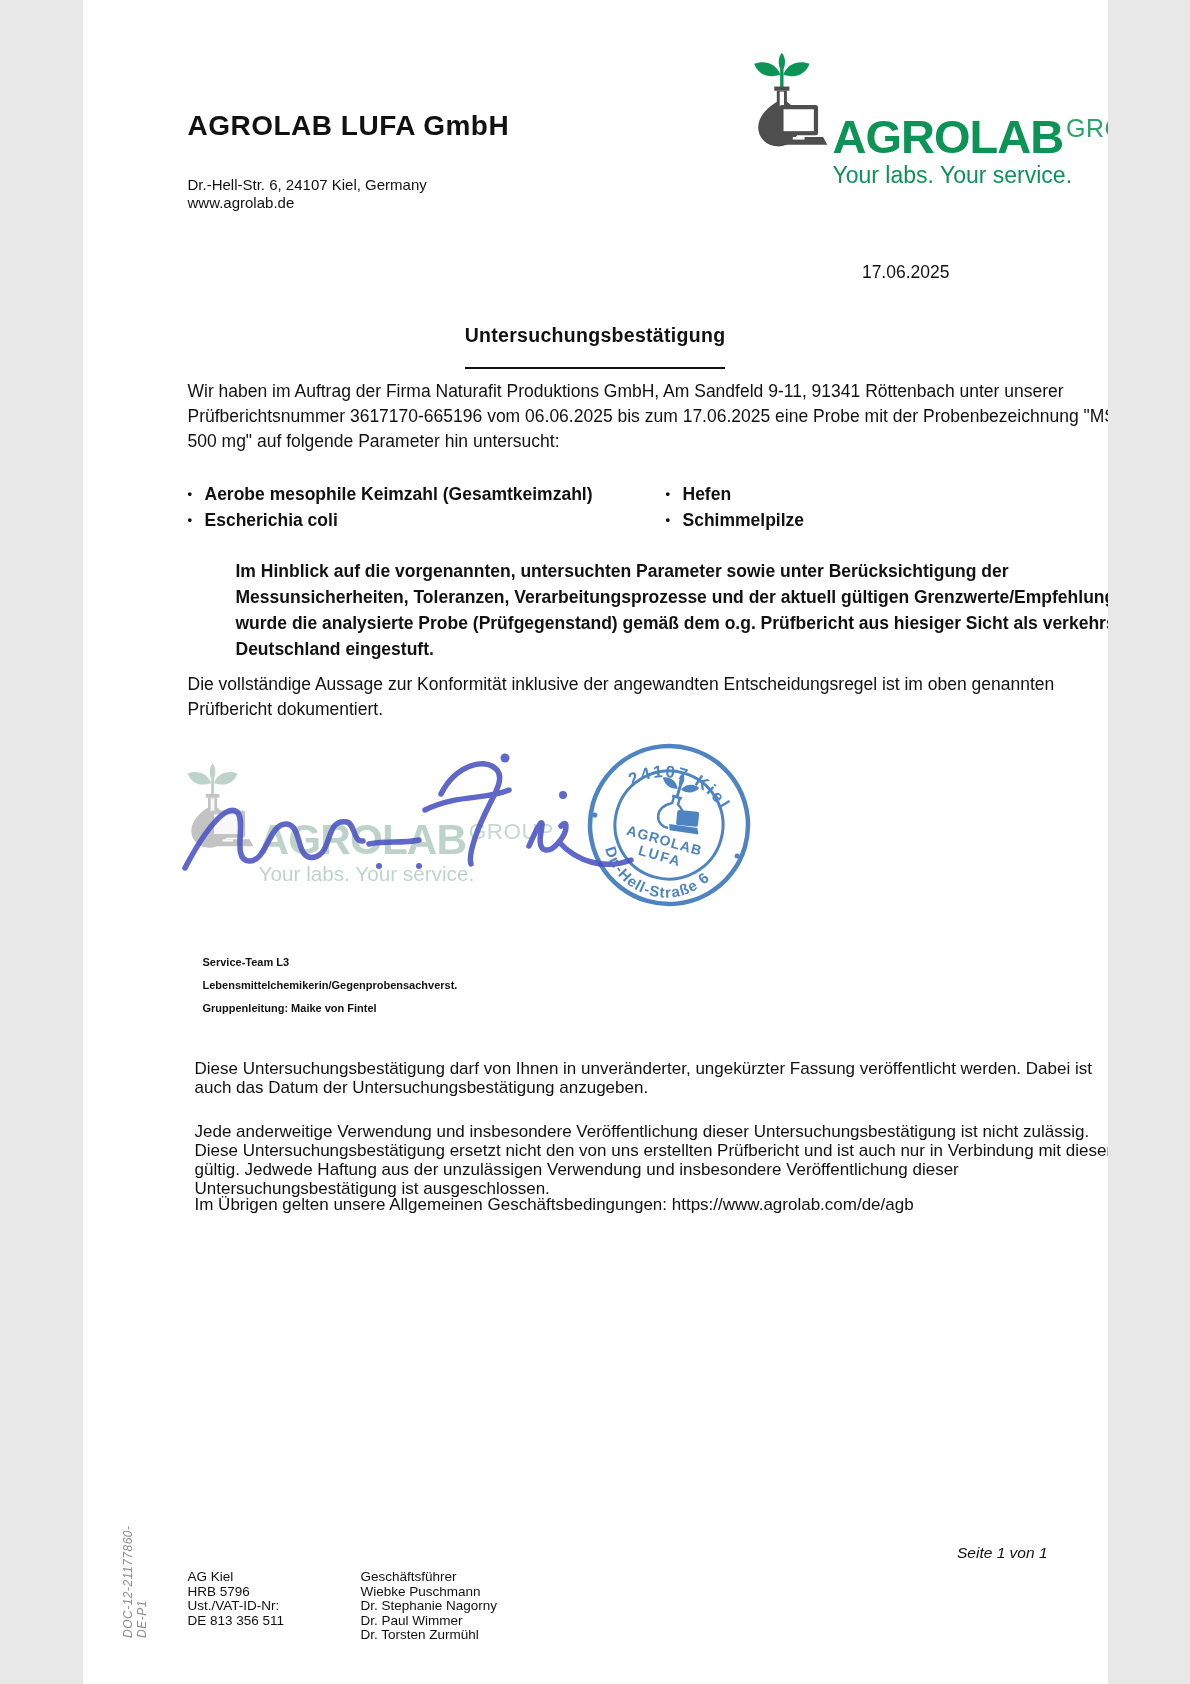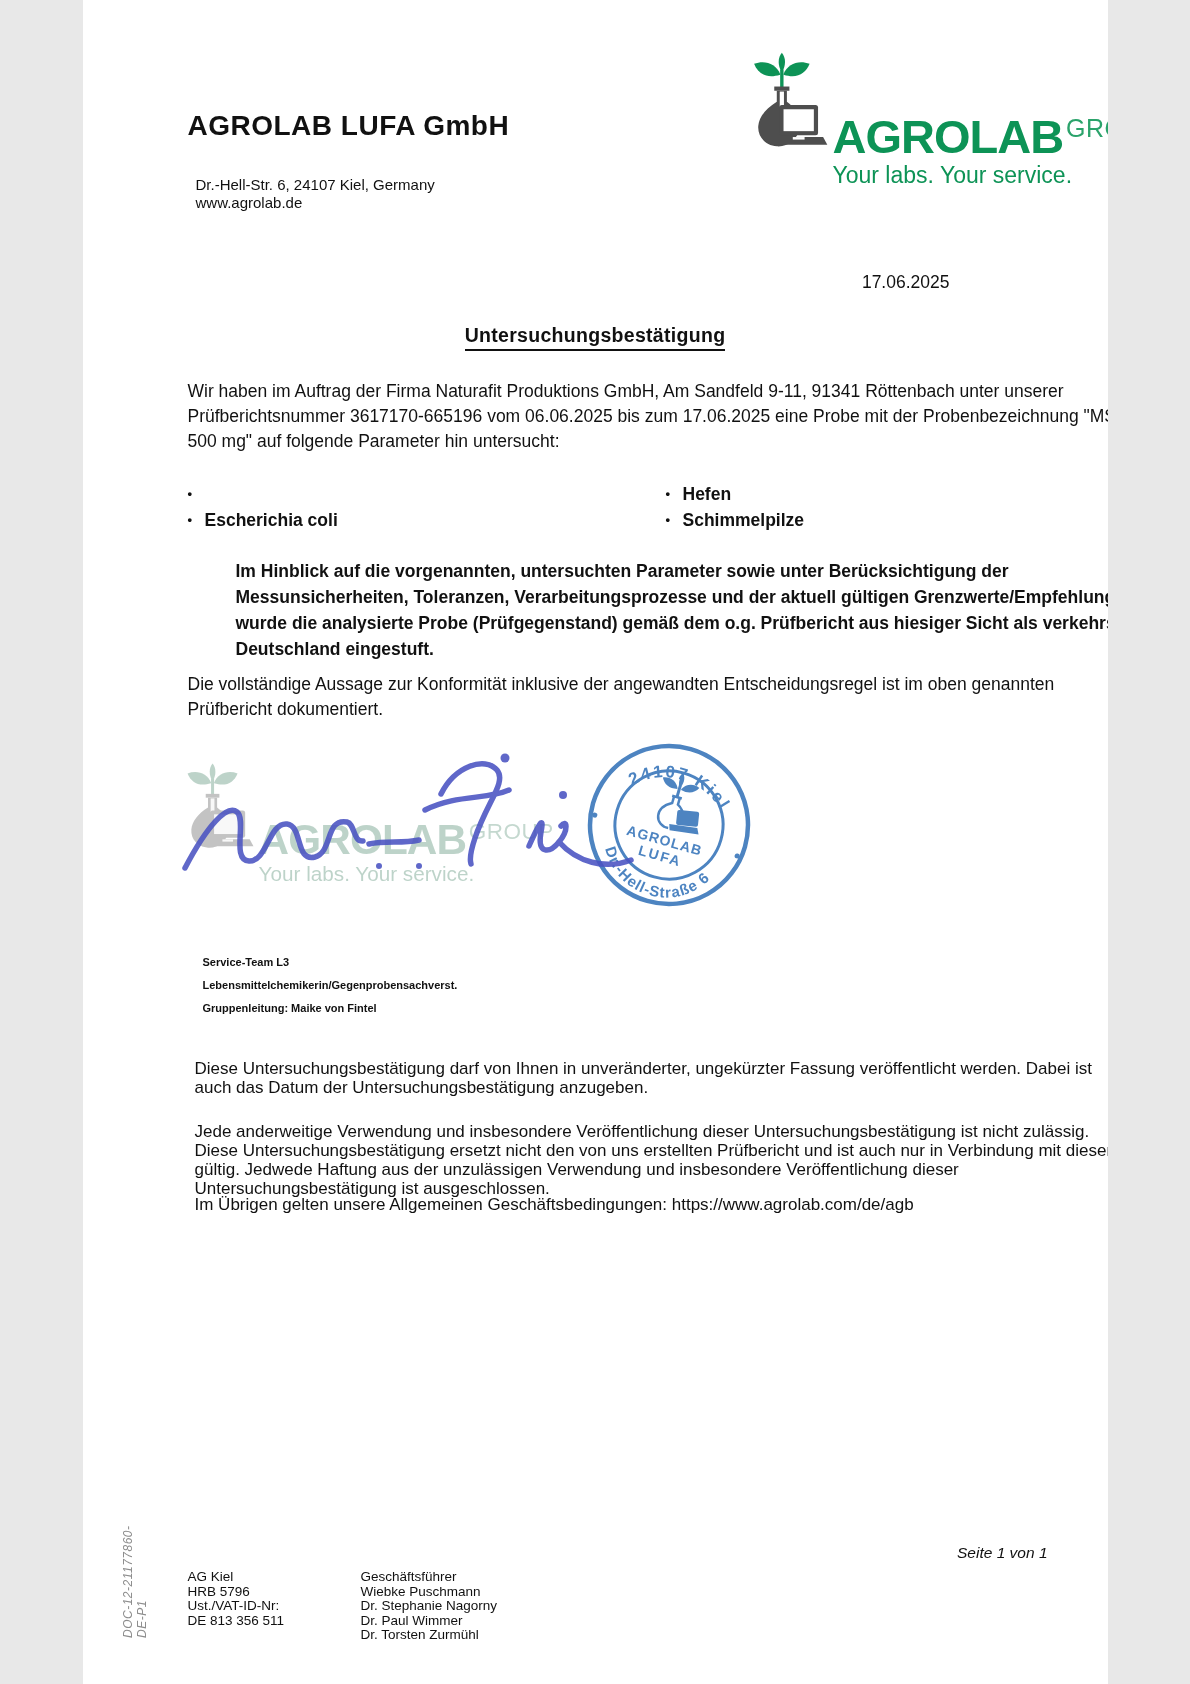--- a/index.html
+++ b/index.html
@@ -7,31 +7,31 @@
     position:relative;
     width:1025px;height:1684px;
     background:#ffffff;
     margin:0 auto;
     font-family:"Liberation Sans", sans-serif;
     color:#111;
     overflow:hidden;
   }
   
   .company-name{position:absolute;left:105px;top:110px;font-size:28px;font-weight:bold;letter-spacing:.5px;}
-  .company-address{position:absolute;left:105px;top:176px;font-size:15px;line-height:18px;margin-left:8px;}
+  .company-address{position:absolute;left:105px;top:176px;font-size:15px;line-height:18px;}
   .logo{position:absolute;left:666px;top:40px;width:380px;}
   .logo-row{display:flex;align-items:flex-end;}
   .logo-icon{width:80px;height:120px;flex:0 0 80px;}
   .logo-word{font-size:47px;font-weight:bold;color:#0d9356;letter-spacing:-1px;line-height:1;margin-left:4px;}
   .logo-suffix{font-size:25px;font-weight:normal;color:#2ba36b;letter-spacing:.5px;position:relative;top:-17px;margin-left:3px;}
   .logo-tagline{font-size:23px;color:#0d9356;margin:2px 0 0 84px;}
   
-  .doc-date{position:absolute;top:272px;right:158px;font-size:17.5px;}
+  .doc-date{position:absolute;top:262px;right:158px;font-size:17.5px;}
   .doc-title-wrap{position:absolute;top:324px;left:0;width:100%;text-align:center;}
-  .doc-title{display:inline-block;font-size:19.5px;font-weight:bold;border-bottom:2px solid #111;padding-bottom:2px;letter-spacing:.3px;}
+  .doc-title{display:inline-block;font-size:19.5px;font-weight:bold;border-bottom:2px solid #111;padding-bottom:20px;letter-spacing:.3px;}
   
   .para{position:absolute;left:105px;width:948px;font-size:17.5px;line-height:25px;}
   .para-intro{top:379px;}
   .param-list{position:absolute;left:105px;top:481px;width:948px;display:flex;font-size:17.5px;font-weight:bold;line-height:26px;}
   .param-col{display:flex;flex-direction:column;}
   .param-col1{width:478px;}
   .param-item{display:flex;}
   .bullet{width:17px;flex:0 0 17px;font-size:13px;line-height:26px;}
   .para-verdict{top:558px;font-weight:bold;line-height:26px;margin-left:48px;}
   .para-conformity{top:672px;}
@@ -104,20 +104,21 @@
   <div class="doc-title-wrap">
     <span class="doc-title">Untersuchungsbestätigung</span>
   </div>
 
   <div class="para para-intro">Wir haben im Auftrag der Firma Naturafit Produktions GmbH, Am Sandfeld 9-11, 91341 Röttenbach unter unserer Prüfberichtsnummer 3617170-665196 vom 06.06.2025 bis zum 17.06.2025 eine Probe mit der Probenbezeichnung "MSM 500 mg" auf folgende Parameter hin untersucht:</div>
 
   <div class="param-list">
     <div class="param-col param-col1">
       <div class="param-item">
         <span class="bullet">•</span>
+        <span>Aerobe mesophile Keimzahl (Gesamtkeimzahl)</span>
       </div>
       <div class="param-item">
         <span class="bullet">•</span>
         <span>Escherichia coli</span>
       </div>
     </div>
     <div class="param-col">
       <div class="param-item">
         <span class="bullet">•</span>
         <span>Hefen</span>

